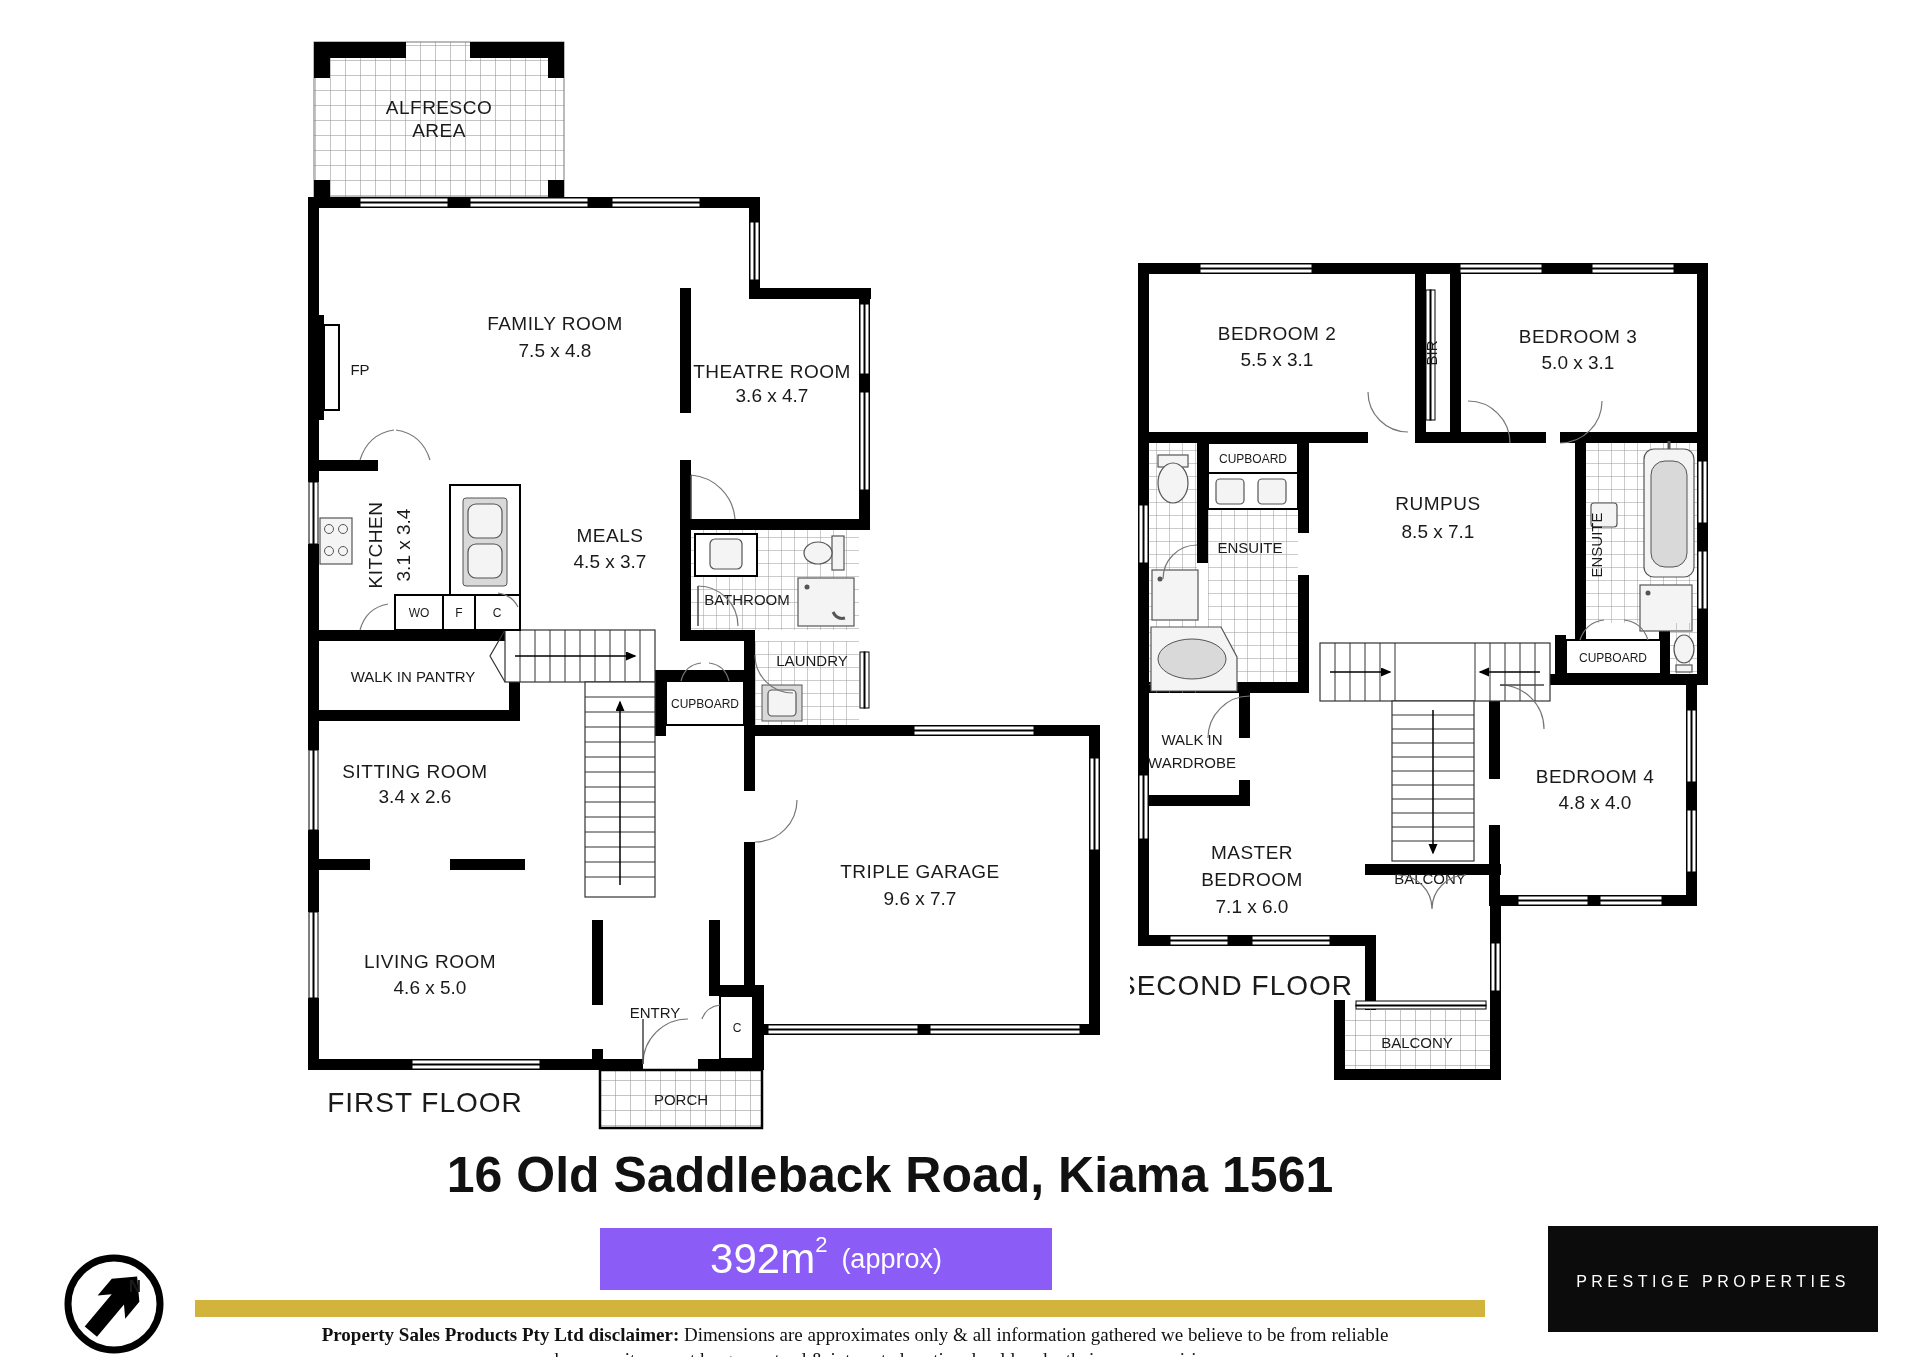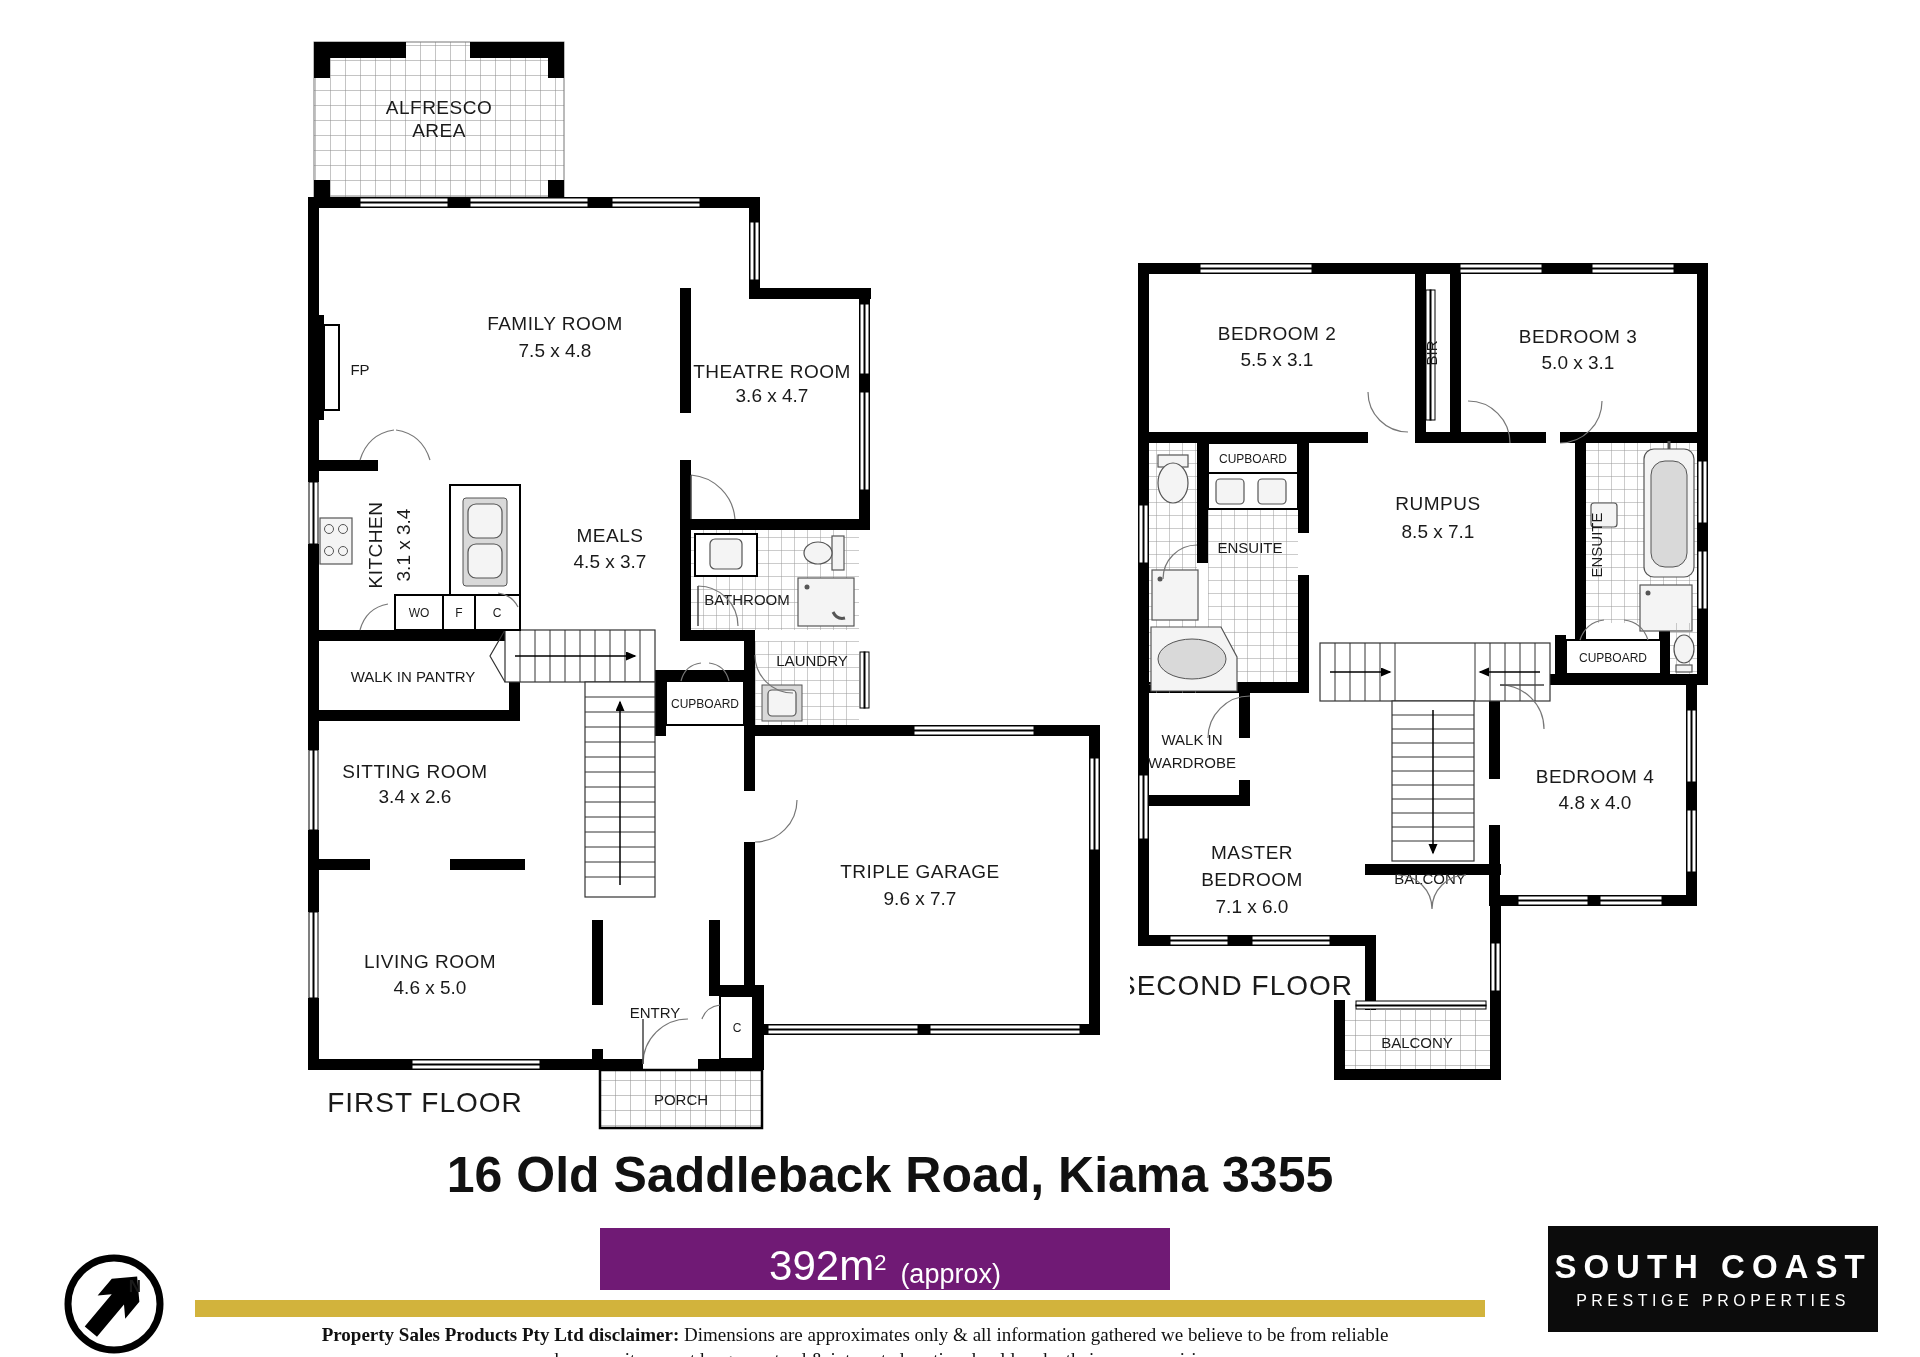--- a/index.html
+++ b/index.html
@@ -16,22 +16,22 @@
   .winline{stroke:#000;stroke-width:1;}
   .fixture{fill:#f4f4f4;stroke:#555;stroke-width:1.2;}
   .fixdark{fill:#d9d9d9;stroke:#555;stroke-width:1;}
   .doorarc{fill:none;stroke:#777;stroke-width:1.2;}
   .doorleaf{stroke:#444;stroke-width:1.5;}
   .treads{stroke:#333;stroke-width:1;fill:none;}
   .stairbox{fill:#fff;stroke:#333;stroke-width:1.2;}
   .openbox{fill:#fff;stroke:#000;stroke-width:2;}
   #title-bar{position:absolute;left:340px;top:1146px;width:1100px;text-align:center;
              font-size:50px;font-weight:600;color:#111;letter-spacing:0px;}
-  #area-bar{position:absolute;left:600px;top:1228px;width:570px;height:62px;background:#701a75;
-            display:flex;align-items:flex-end;justify-content:center;color:#fff;}
+  #area-bar{position:absolute;left:600px;top:1228px;width:452px;height:62px;background:#8b5cf6;
+            display:flex;align-items:center;justify-content:center;color:#fff;}
   #area-bar .val{font-size:42px;}
   #area-bar .sup{font-size:22px;position:relative;top:-14px;}
   #area-bar .apx{font-size:27px;margin-left:14px;}
   #gold-line{position:absolute;left:195px;top:1300px;width:1290px;height:17px;background:#d2b33c;}
   #logo{position:absolute;left:1548px;top:1226px;width:330px;height:106px;background:#0c0c0c;
         display:flex;flex-direction:column;align-items:center;justify-content:center;}
   #logo .l1{color:#fff;font-size:33px;font-weight:600;letter-spacing:7px;}
   #logo .l2{color:#ffffff;font-size:16px;letter-spacing:4.5px;margin-top:6px;}
   #disclaimer{position:absolute;left:180px;top:1322px;width:1350px;text-align:center;
               font-family:"Liberation Serif",serif;font-size:19px;color:#111;line-height:25px;}
@@ -420,40 +420,39 @@
     <text x="62" y="490" class="small-lbl" text-anchor="middle" font-size="15">WALK IN</text>
     <text x="62" y="513" class="small-lbl" text-anchor="middle" font-size="15">WARDROBE</text>
     <text x="122" y="604" class="room-lbl" text-anchor="middle">MASTER</text>
     <text x="122" y="631" class="room-lbl" text-anchor="middle">BEDROOM</text>
     <text x="122" y="658" class="room-dim" text-anchor="middle">7.1 x 6.0</text>
     <text x="465" y="528" class="room-lbl" text-anchor="middle">BEDROOM 4</text>
     <text x="465" y="554" class="room-dim" text-anchor="middle">4.8 x 4.0</text>
     <text x="105" y="740" class="floor-lbl" text-anchor="middle">SECOND FLOOR</text>
   </svg>
 
-  <div id="title-bar">16 Old Saddleback Road, Kiama 3355</div>
+  <div id="title-bar">16 Old Saddleback Road, Kiama 1561</div>
 
   <div id="area-bar">
     <span class="val">392m</span>
       <span class="sup">2</span>
       <span class="apx">(approx)</span>
   </div>
 
   <div id="gold-line"></div>
 
   <svg id="north" width="112" height="112" viewBox="0 0 112 112">
     <circle cx="56" cy="56" r="46" fill="none" stroke="#000" stroke-width="7"></circle>
     <g transform="rotate(40 56 56)">
       <polygon points="48,92 64,92 64,50 74,60 74,38 56,20 38,38 38,60 48,50" fill="#000"></polygon>
     </g>
     <text x="77" y="44" font-size="17" font-weight="bold" text-anchor="middle">N</text>
   </svg>
 
   <div id="logo">
-    <div class="l1">SOUTH COAST</div>
     <div class="l2">PRESTIGE PROPERTIES</div>
   </div>
 
   <div id="disclaimer">
     <div><b>Property Sales Products Pty Ltd disclaimer:</b><span> Dimensions are approximates only &amp; all information gathered we believe to be from reliable</span></div>
     <div>sources however it can not be guaranteed &amp; interested parties should make their own enquiries.</div>
   </div>
 
 </div>
 

